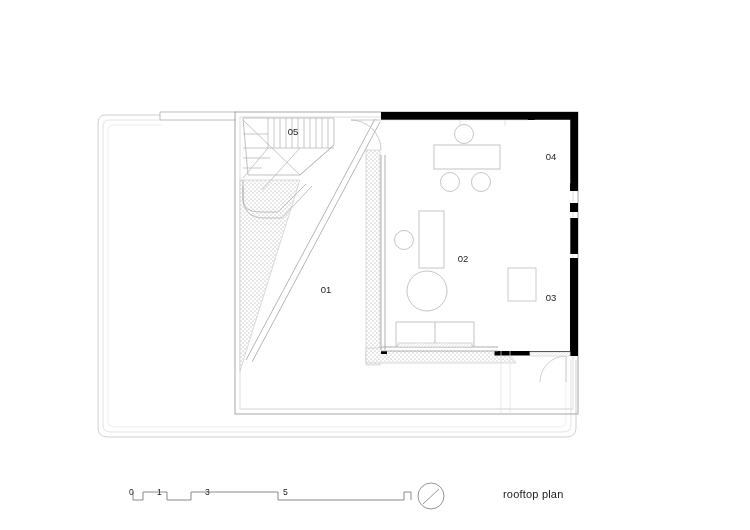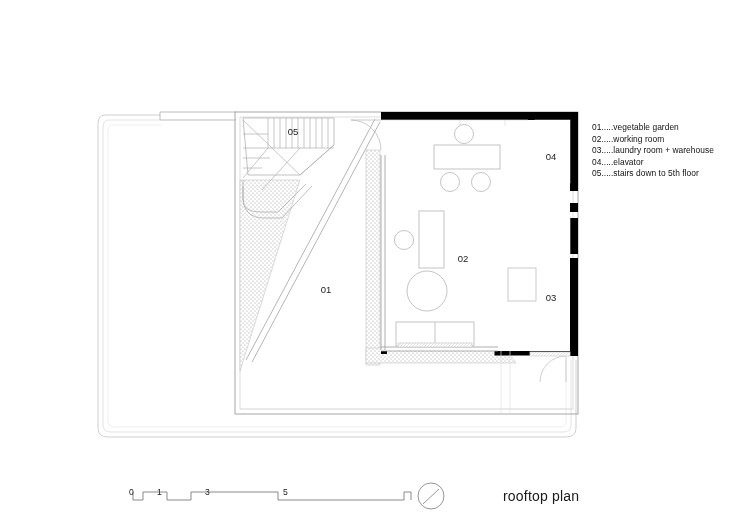--- a/index.html
+++ b/index.html
@@ -31,21 +31,21 @@
     white-space: nowrap;
     letter-spacing: 0.05px;
   }
   .legend-row {
     display: block;
   }
   .plan-title {
     position: absolute;
     left: 503px;
     top: 488px;
-    font-size: 14px;
+    font-size: 11px;
     color: #1a1a1a;
     letter-spacing: 0.2px;
   }
   .scale-label {
     position: absolute;
     font-size: 8.6px;
     color: #222222;
   }
   svg { display: block; }
   text { font-family: "Liberation Sans", sans-serif; }
@@ -268,23 +268,16 @@
 
     </g>
   </svg>
 
   <div class="scale-label" style="left:129px; top:487px;">0</div>
   <div class="scale-label" style="left:157px; top:487px;">1</div>
   <div class="scale-label" style="left:205px; top:487px;">3</div>
   <div class="scale-label" style="left:283px; top:487px;">5</div>
   <div class="scale-label" style="left:399px; top:487px;margin-top:41px;">10</div>
 
-  <div class="legend">
-    <span class="legend-row">01.....vegetable garden</span>
-    <span class="legend-row">02.....working room</span>
-    <span class="legend-row">03.....laundry room + warehouse</span>
-    <span class="legend-row">04.....elavator</span>
-    <span class="legend-row">05.....stairs down to 5th floor</span>
-  </div>
 
   <div class="plan-title">rooftop plan</div>
 
 </div>
 
 </body></html>

